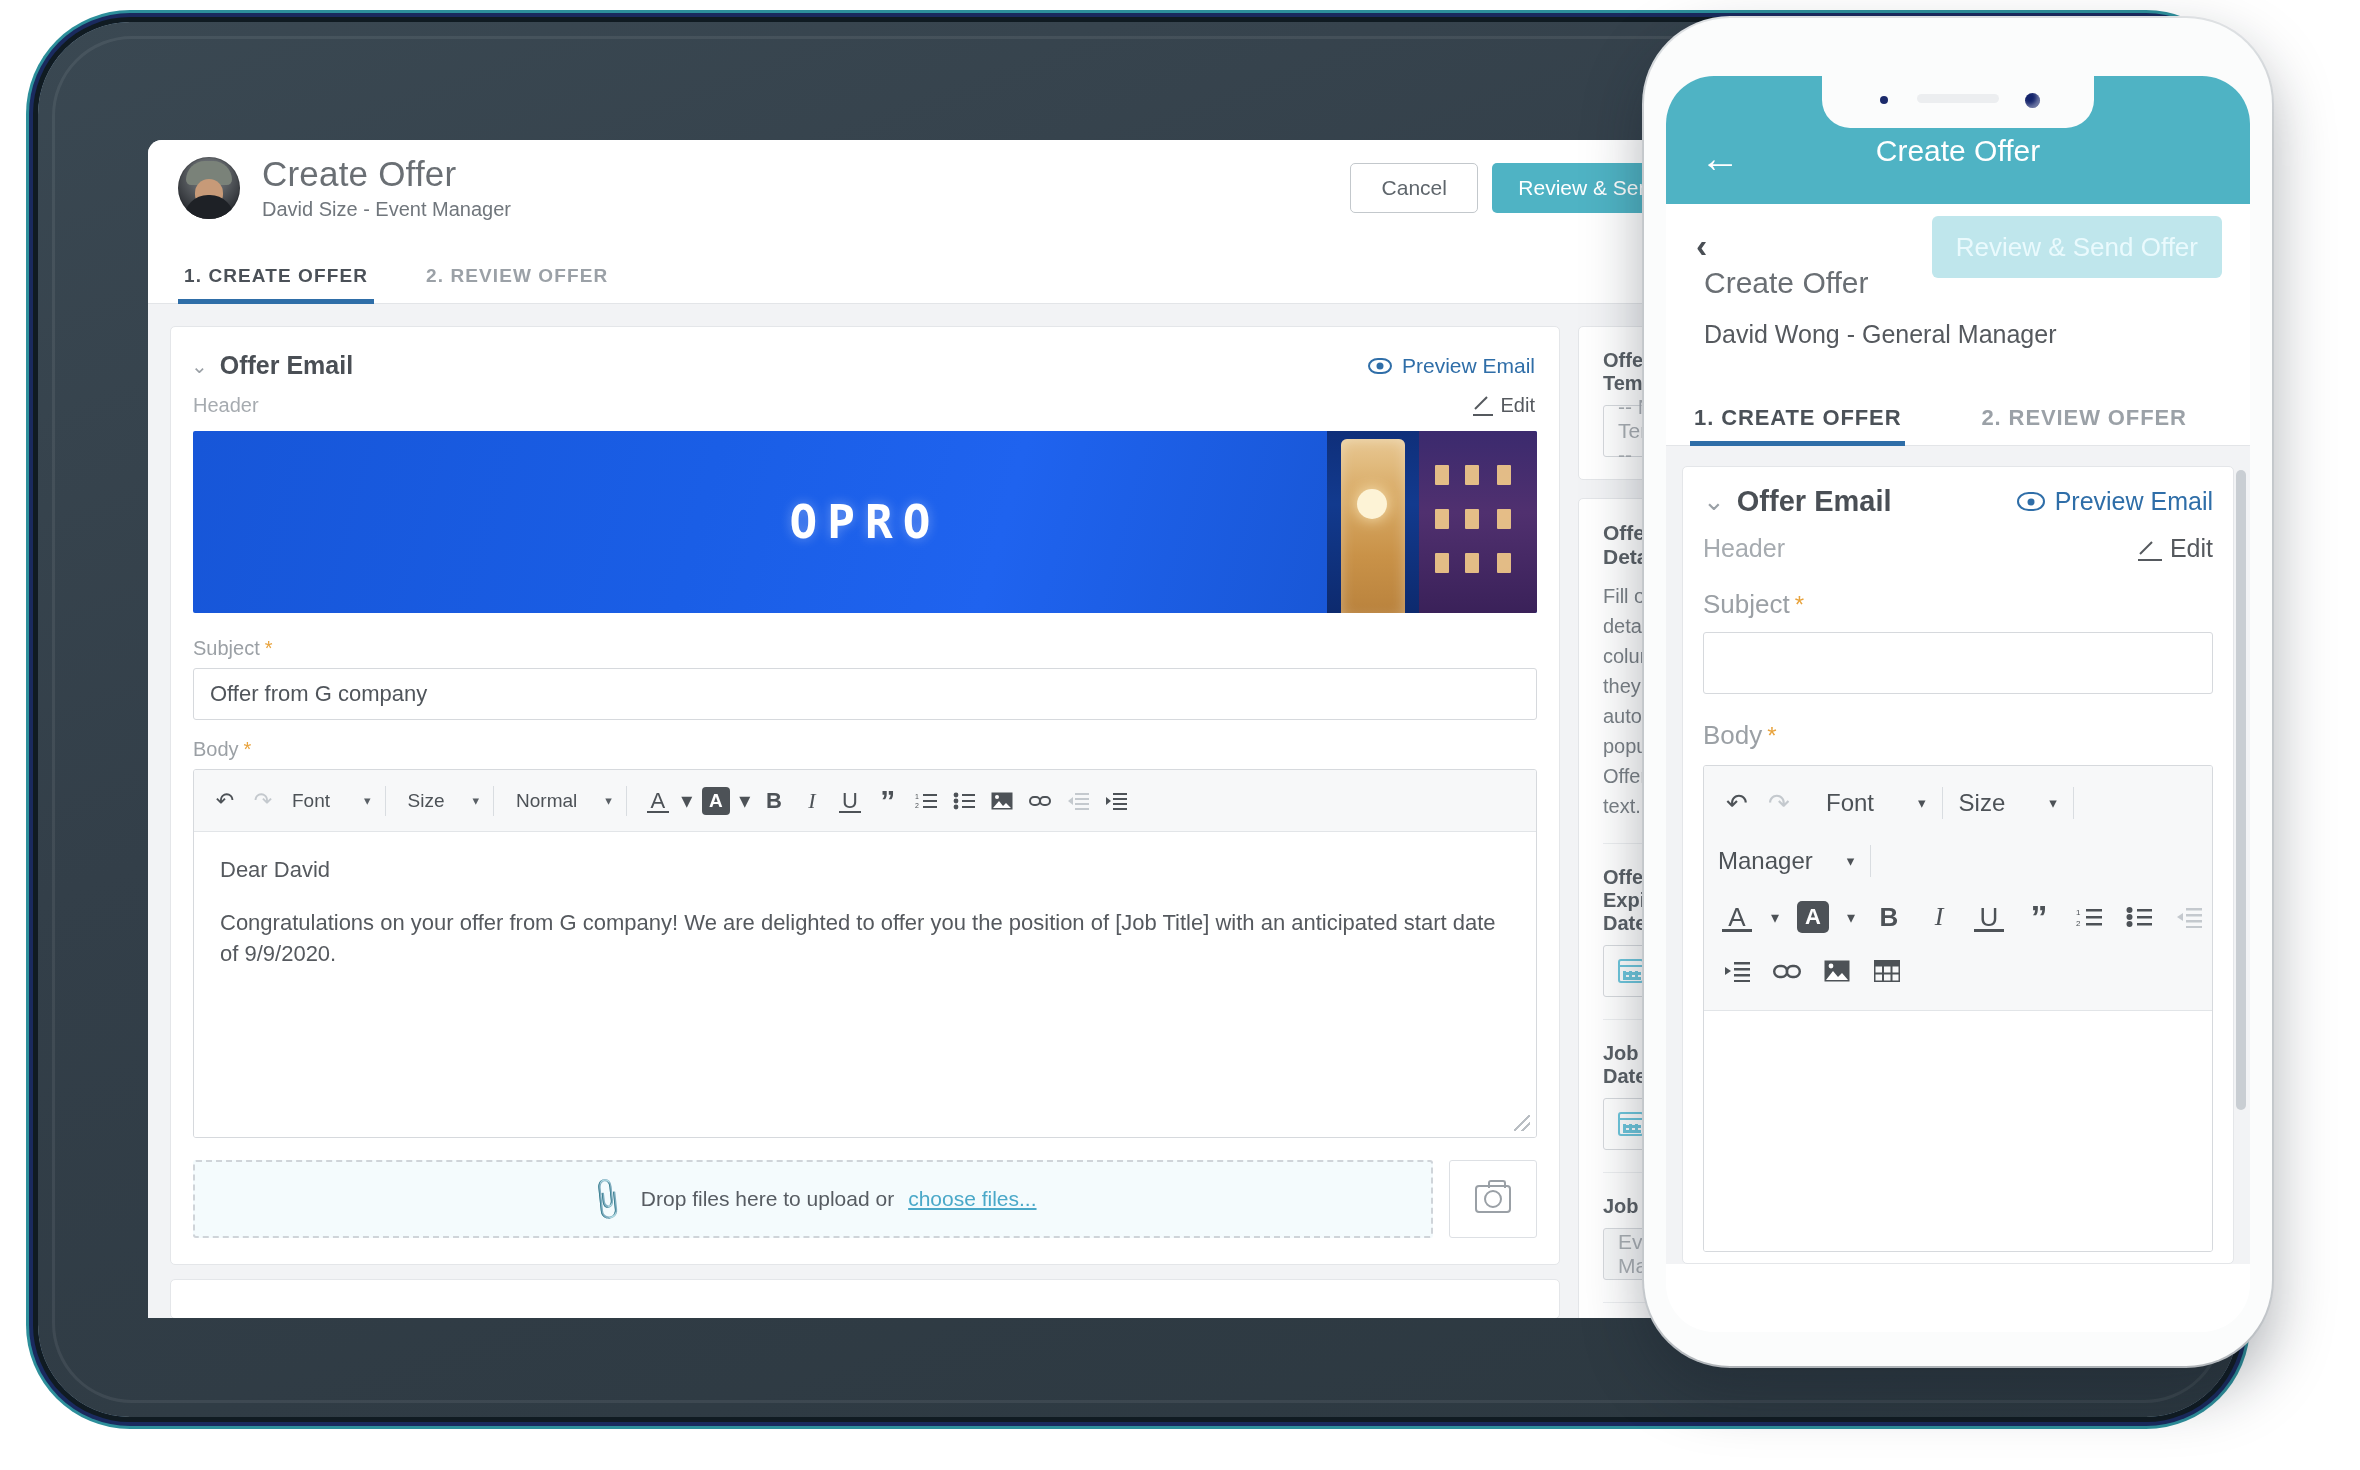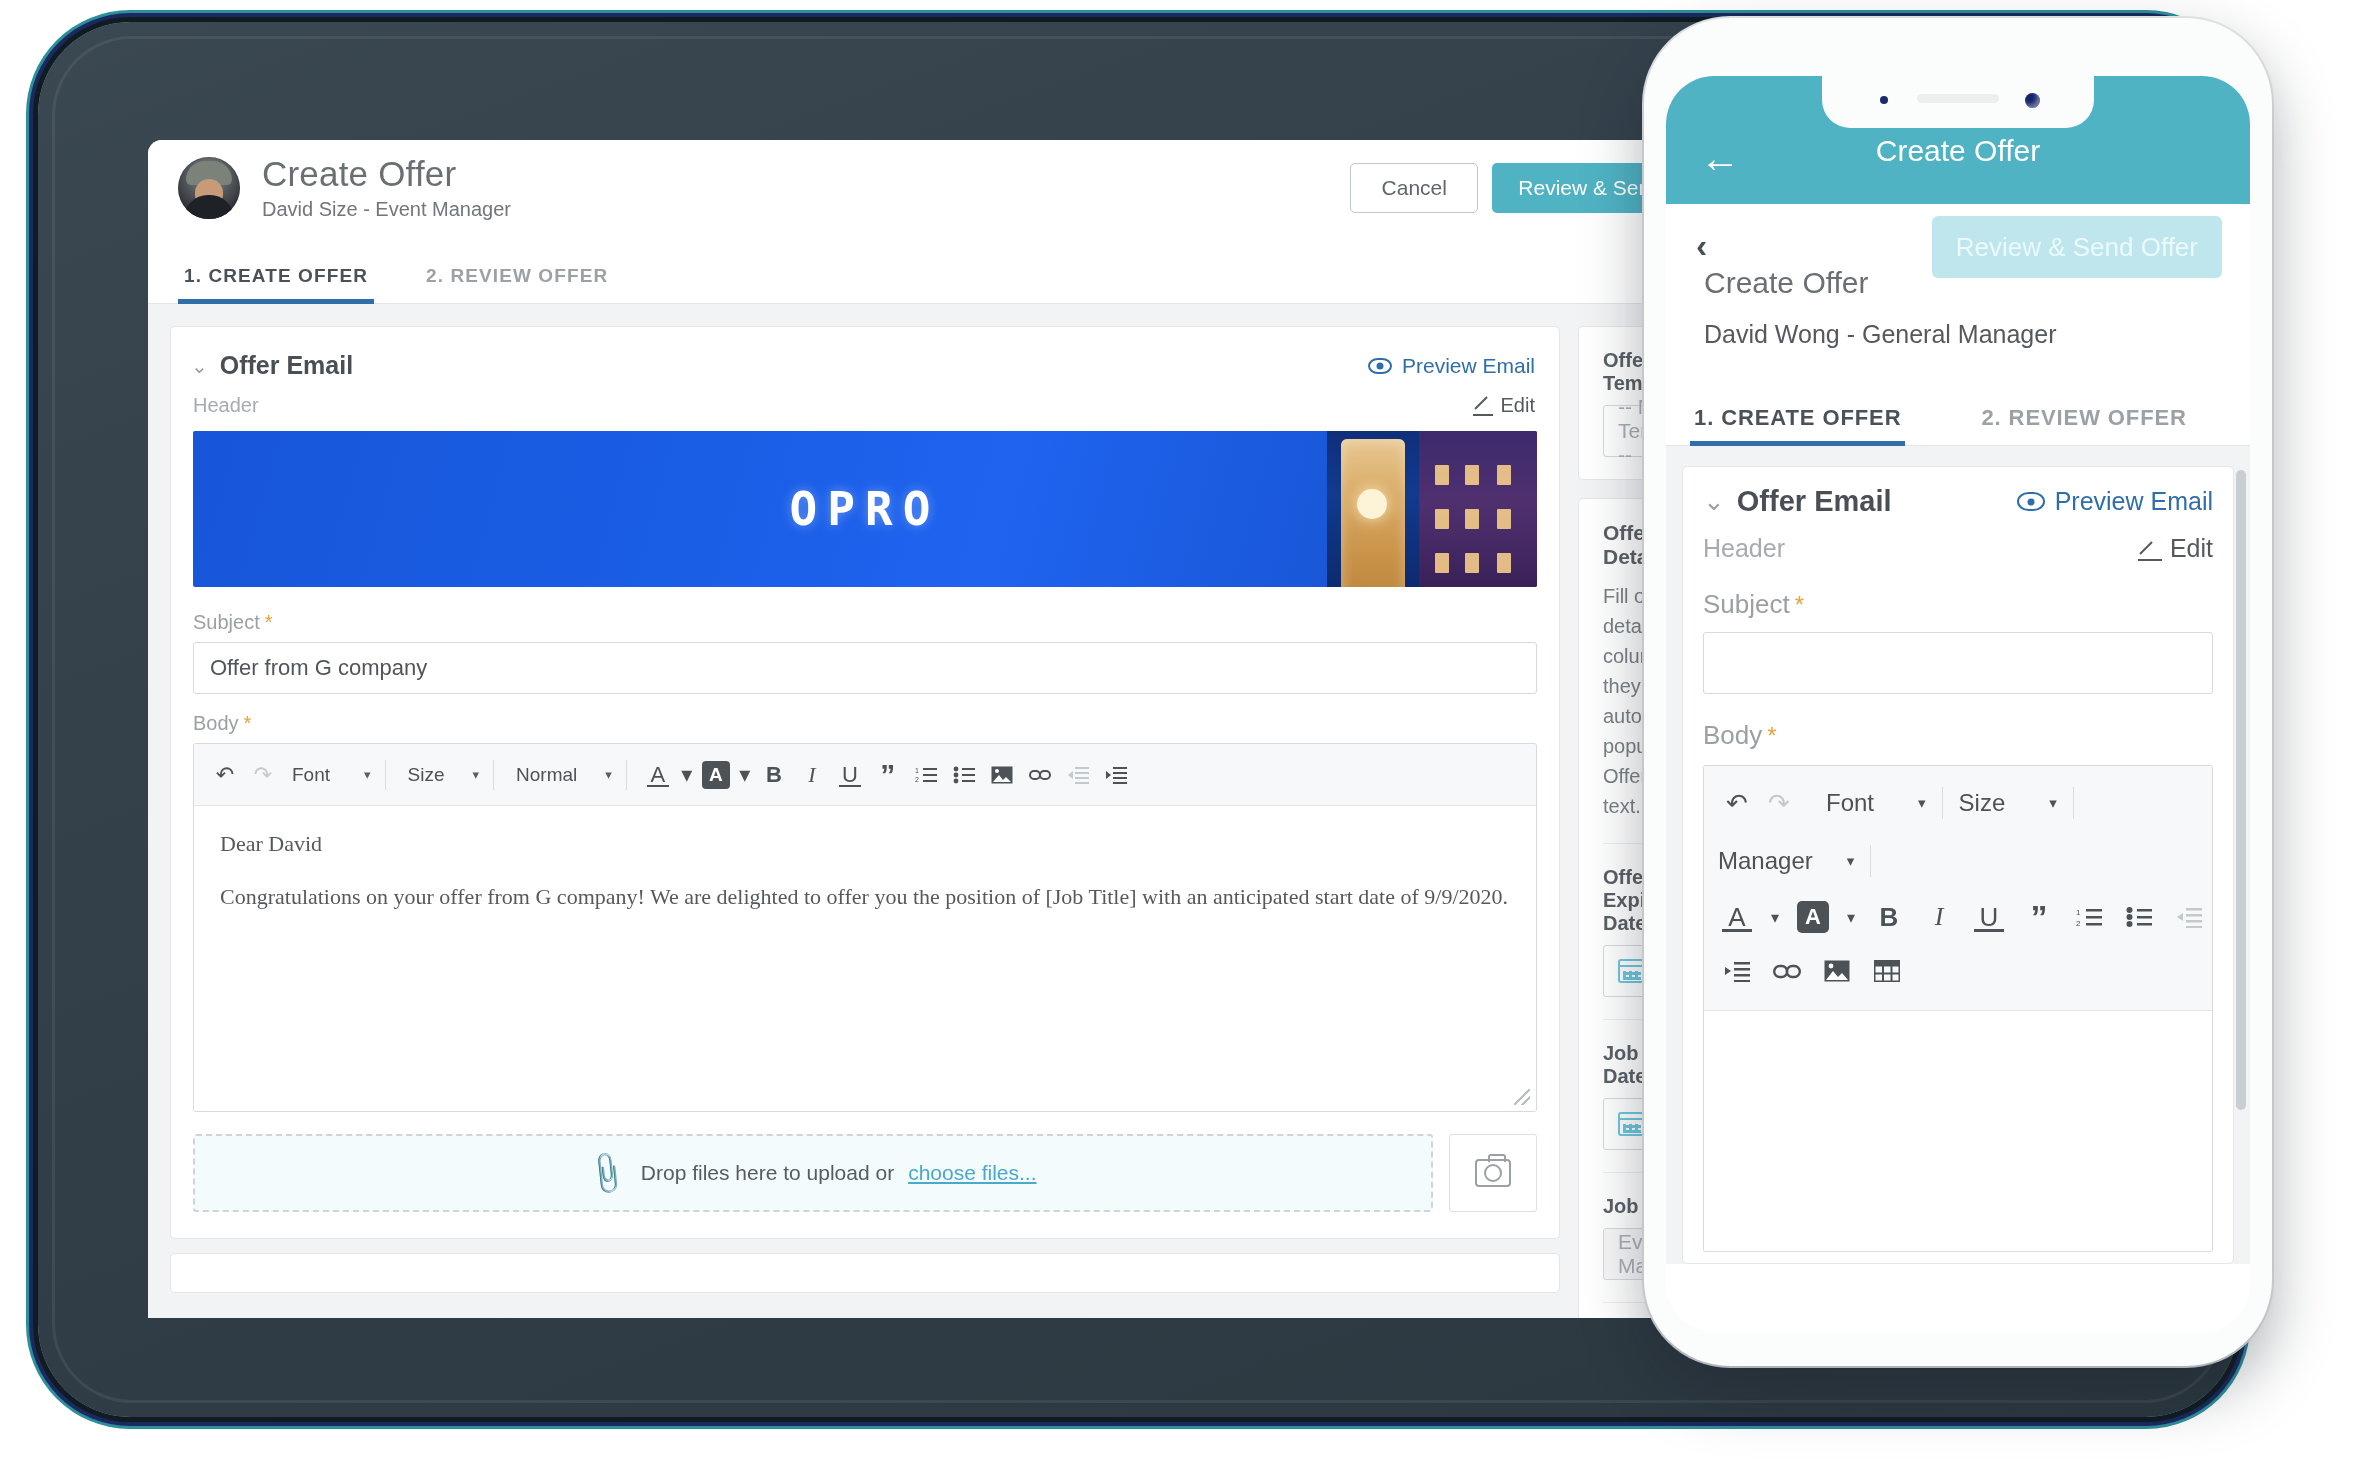--- a/index.html
+++ b/index.html
@@ -96,21 +96,21 @@
 
   .sub-row{ display:flex; align-items:center; padding:8px 24px 10px 22px;}
   .lbl{ font-size:20px; color:#a6abb0; }
   .req{ color:#e8a33d; font-size:20px; margin-left:5px; }
   .edit-link{ margin-left:auto; display:flex; align-items:center; gap:8px; color:#55595e; font-size:20px;}
   .pencil{ display:inline-block; width:20px;height:20px; border-bottom:2px solid #55595e; position:relative;}
   .pencil::before{content:"";position:absolute;left:2px;bottom:4px;width:17px;height:2px;background:#55595e;transform:rotate(-45deg);transform-origin:left;}
 
   
   .banner{
-    margin: 4px 22px 0 22px; height:156px; border-radius:2px; position:relative; overflow:hidden;
+    margin: 4px 22px 0 22px; height:182px; border-radius:2px; position:relative; overflow:hidden;
     background: linear-gradient(105deg,#1756d8 0%, #1a5ee6 38%, #1f63ef 60%, #1550c8 100%);
   }
   .banner-logo{
     position:absolute; left:0; right:0; top:50%; transform:translateY(-50%);
     text-align:center; color:#fff; font-size:46px; letter-spacing:10px;
     font-family:"DejaVu Sans Mono", monospace; font-weight:700;
     text-shadow:0 0 12px rgba(255,255,255,.35);
   }
   .tower{
     position:absolute; right:118px; top:0; bottom:0; width:92px;
@@ -152,21 +152,21 @@
   .tb-sel{ display:flex; align-items:center; height:40px; color:#4d5257; font-size:19px; }
   .tb-sel .cap{ padding:0 8px; }
   .tb-sel .caret{ margin-left:26px; font-size:13px; color:#5a6066; }
   .tb-sel.small .caret{ margin-left:20px; }
   .sep{ width:1px; height:30px; background:#d9dde1; margin:0 10px; }
   .tb-ul{ position:relative; }
   .tb-ul::after{content:"";position:absolute;left:6px;right:6px;bottom:8px;height:2px;background:currentColor;}
   .tb-hl{ background:#4d5257; color:#fff; width:28px;height:28px;border-radius:4px;
           display:flex;align-items:center;justify-content:center;font-size:19px;font-weight:700;}
   .rte-body{ background:#fff; padding:22px 26px 0; height:305px; position:relative; }
-  .rte-body p{ font-size:22px; color:#55595e; line-height:1.42; margin-bottom:22px;font-family:Liberation Serif, serif; }
+  .rte-body p{ font-size:22px; color:#55595e; line-height:1.42; margin-bottom:22px; }
   .rte-grip{ position:absolute; right:6px; bottom:6px; width:16px;height:16px;
              background:
                linear-gradient(135deg,transparent 45%,#b9bec3 45%,#b9bec3 55%,transparent 55%),
                linear-gradient(135deg,transparent 70%,#b9bec3 70%,#b9bec3 80%,transparent 80%);}
 
   
   .dz-row{ display:flex; gap:16px; padding:22px 22px 26px; align-items:stretch;}
   .dropzone{
     flex:1; border:2px dashed #cfd4d9; background:#f4fbfd; border-radius:3px;
     display:flex; align-items:center; justify-content:center; gap:14px; height:78px; font-size:21px; color:#575c62;

